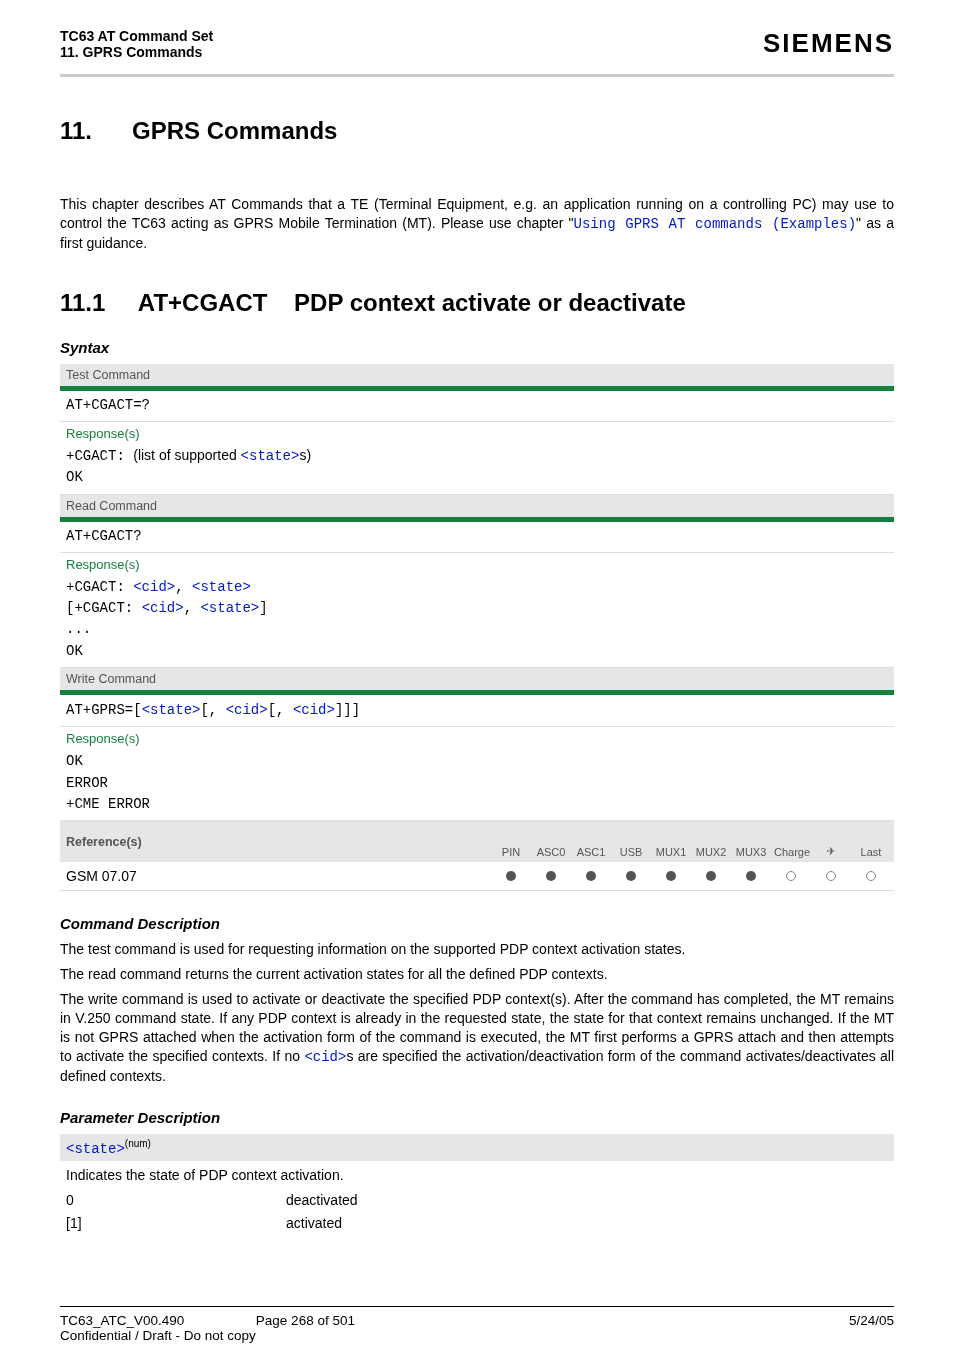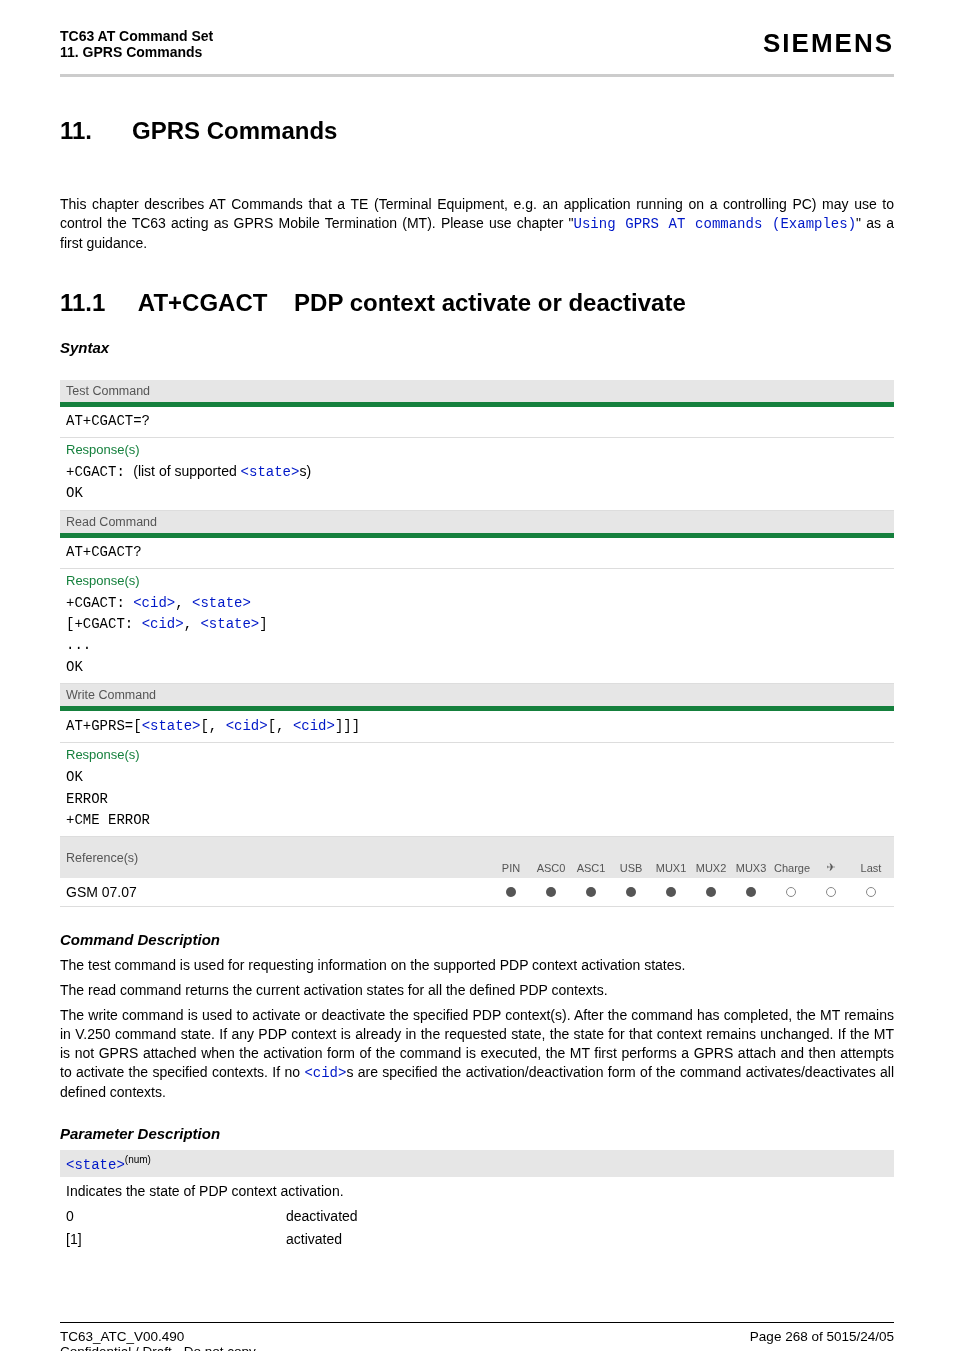--- a/index.html
+++ b/index.html
@@ -21,21 +21,21 @@
     font-size: 26px;
     font-weight: 900;
     letter-spacing: 2px;
     color: #000;
   }
   .hr-thick { border: none; border-top: 3px solid #ccc; margin-top: 6px; margin-bottom: 40px; }
   .chapter-title { font-size: 24px; font-weight: bold; margin-bottom: 50px; }
   .intro { font-size: 14px; line-height: 1.35; text-align: justify; margin-bottom: 36px; }
   .code-link { font-family: "Courier New", monospace; color: #0018c8; }
   .section-title { font-size: 24px; font-weight: bold; margin-bottom: 22px; }
-  .syntax-label { font-style: italic; font-weight: bold; font-size: 15px; margin-bottom: 24px; }
+  .syntax-label { font-style: italic; font-weight: bold; font-size: 15px; margin-bottom: 8px; }
   .syntax-block { margin-bottom: 24px; }
   .gray-bar {
     background: #e6e6e6;
     padding: 4px 6px;
     font-size: 12.5px;
     color: #555;
     border-bottom: 5px solid #15803d;
   }
   .body-row {
     padding: 4px 6px 6px 6px;
@@ -47,21 +47,21 @@
   .resp-label { font-size: 13px; color: #15803d; padding: 4px 6px 0 6px; }
   .param { font-family: "Courier New", monospace; color: #0018c8; }
   .ref-row {
     display: flex;
     align-items: center;
     background: #e6e6e6;
     padding: 4px 6px;
     font-size: 12.5px;
     color: #555;
   }
-  .ref-left { flex: 1; }
+  .ref-left { flex: 1; font-weight: bold; }
   .ref-icons { display: flex; gap: 6px; align-items: center; margin-top: 20px; }
   .ref-icons span { width: 34px; text-align: center; font-size: 11px; color: #555; }
   .ref-body-row { display: flex; align-items: center; padding: 6px 6px; border-bottom: 1px solid #ddd; }
   .ref-body-left { flex: 1; font-size: 14px; }
   .ref-body-icons { display: flex; gap: 6px; align-items: center; }
   .ref-body-icons span { width: 34px; text-align: center; }
   .dot-filled {
     display: inline-block;
     width: 10px; height: 10px;
     background: #555; border-radius: 50%;
@@ -88,21 +88,21 @@
   .param-val { flex: 1; }
   .footer {
     margin-top: 70px;
     border-top: 1px solid #000;
     padding-top: 6px;
     font-size: 13.5px;
     display: flex;
     justify-content: space-between;
   }
   .footer-left { }
-  .footer-center { text-align: right; flex: 1; }
+  .footer-center { text-align: left; flex: 1; }
   .footer-right { text-align: right; }
 </style>
 </head>
 <body>
 
 <div class="header">
   <div class="header-left">
     <div class="header-title">TC63 AT Command Set</div>
     <div class="header-sub">11. GPRS Commands</div>
   </div>

